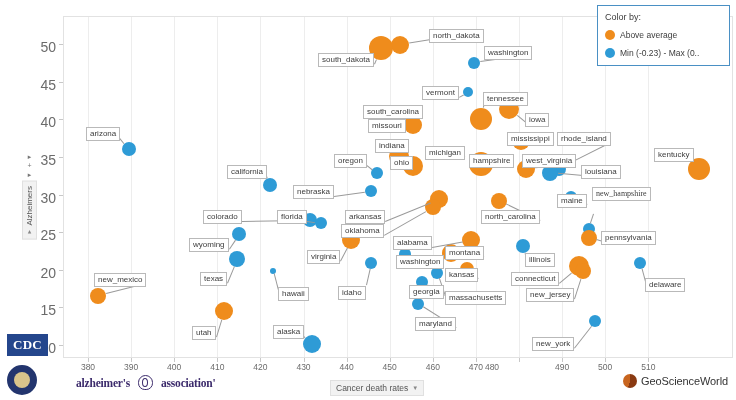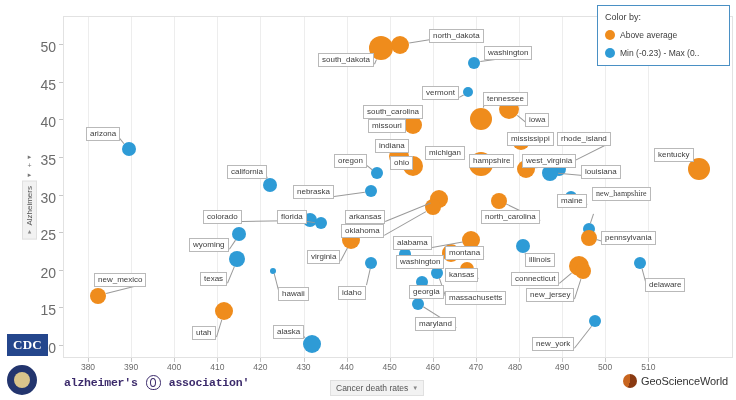--- a/index.html
+++ b/index.html
@@ -87,22 +87,22 @@
   .seal{
     position:absolute;left:7px;top:365px;width:30px;height:30px;border-radius:50%;
     background:radial-gradient(circle at 50% 50%,#cbb26a 0 38%,#23356e 40% 100%);
     border:2px solid #23356e;box-sizing:border-box;
   }
   .seal-inner{
     position:absolute;left:50%;top:50%;width:16px;height:16px;margin:-8px 0 0 -8px;
     border-radius:50%;background:#d9c48b;
   }
   .alz-brand{
-    position:absolute;left:64px;top:375px;display:flex;align-items:center;gap:8px;
-    font-family:Liberation Mono, monospace;color:#3b2a6b;
+    position:absolute;left:76px;top:375px;display:flex;align-items:center;gap:8px;
+    font-family:Liberation Serif, serif;color:#3b2a6b;
   }
   .alz-word{font-size:11.5px;font-weight:bold;letter-spacing:-.2px;}
   .alz-mark{
     width:13px;height:13px;border:1.6px solid #3b2a6b;border-radius:50% 50% 45% 45%;
     position:relative;
   }
   .alz-mark:after{
     content:"";position:absolute;left:3px;top:2px;width:4px;height:7px;
     border:1.4px solid #3b2a6b;border-radius:50%;
   }
@@ -322,21 +322,21 @@
       <div class="xtick" style="left: 288.5px;">430</div>
       <div class="xtick-mark" style="left: 346.6px;"></div>
       <div class="xtick" style="left: 331.6px;">440</div>
       <div class="xtick-mark" style="left: 389.7px;"></div>
       <div class="xtick" style="left: 374.7px;">450</div>
       <div class="xtick-mark" style="left: 432.8px;"></div>
       <div class="xtick" style="left: 417.8px;">460</div>
       <div class="xtick-mark" style="left: 475.9px;"></div>
       <div class="xtick" style="left: 460.9px;">470</div>
       <div class="xtick-mark" style="left: 519px;"></div>
-      <div class="xtick" style="left: 500px;">480</div>
+      <div class="xtick" style="left: 477px;">480</div>
       <div class="xtick-mark" style="left: 562.1px;"></div>
       <div class="xtick" style="left: 547.1px;">490</div>
       <div class="xtick-mark" style="left: 605.2px;"></div>
       <div class="xtick" style="left: 590.2px;">500</div>
       <div class="xtick-mark" style="left: 648.3px;"></div>
       <div class="xtick" style="left: 633.3px;">510</div>
     </div>
 
   <div class="axis-pill x-axis-pill">
     <span>Cancer death rates</span>

